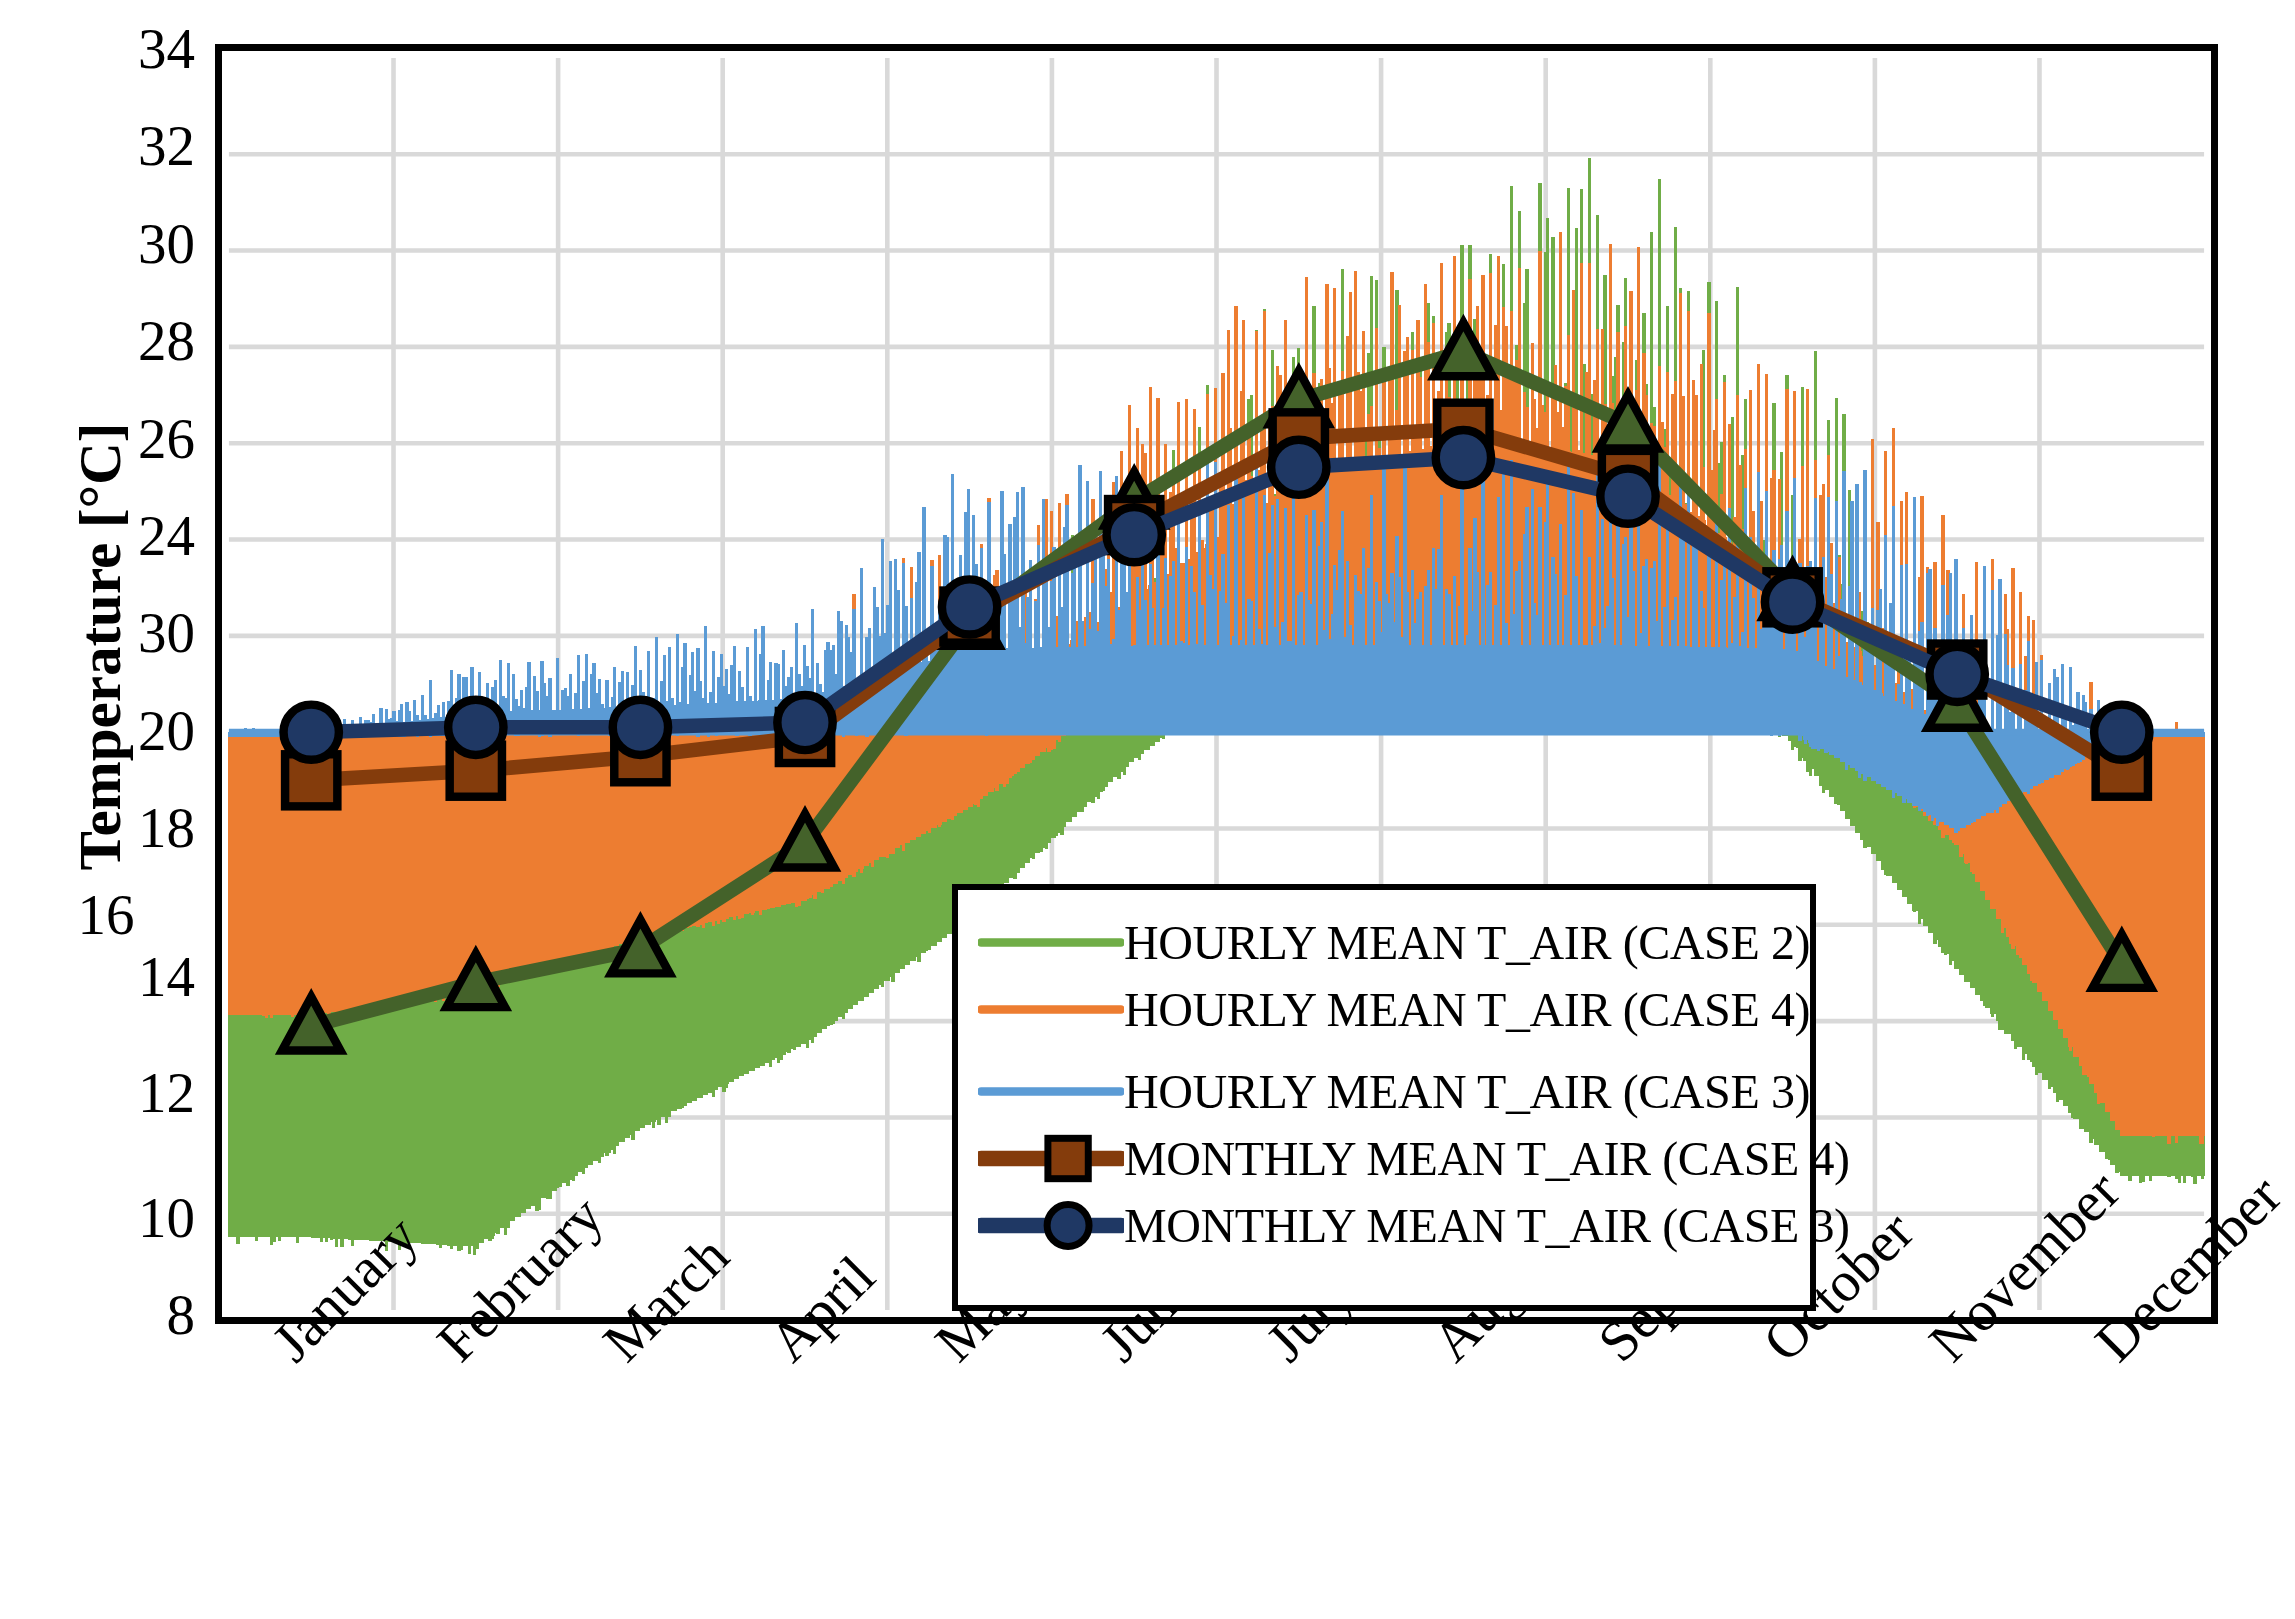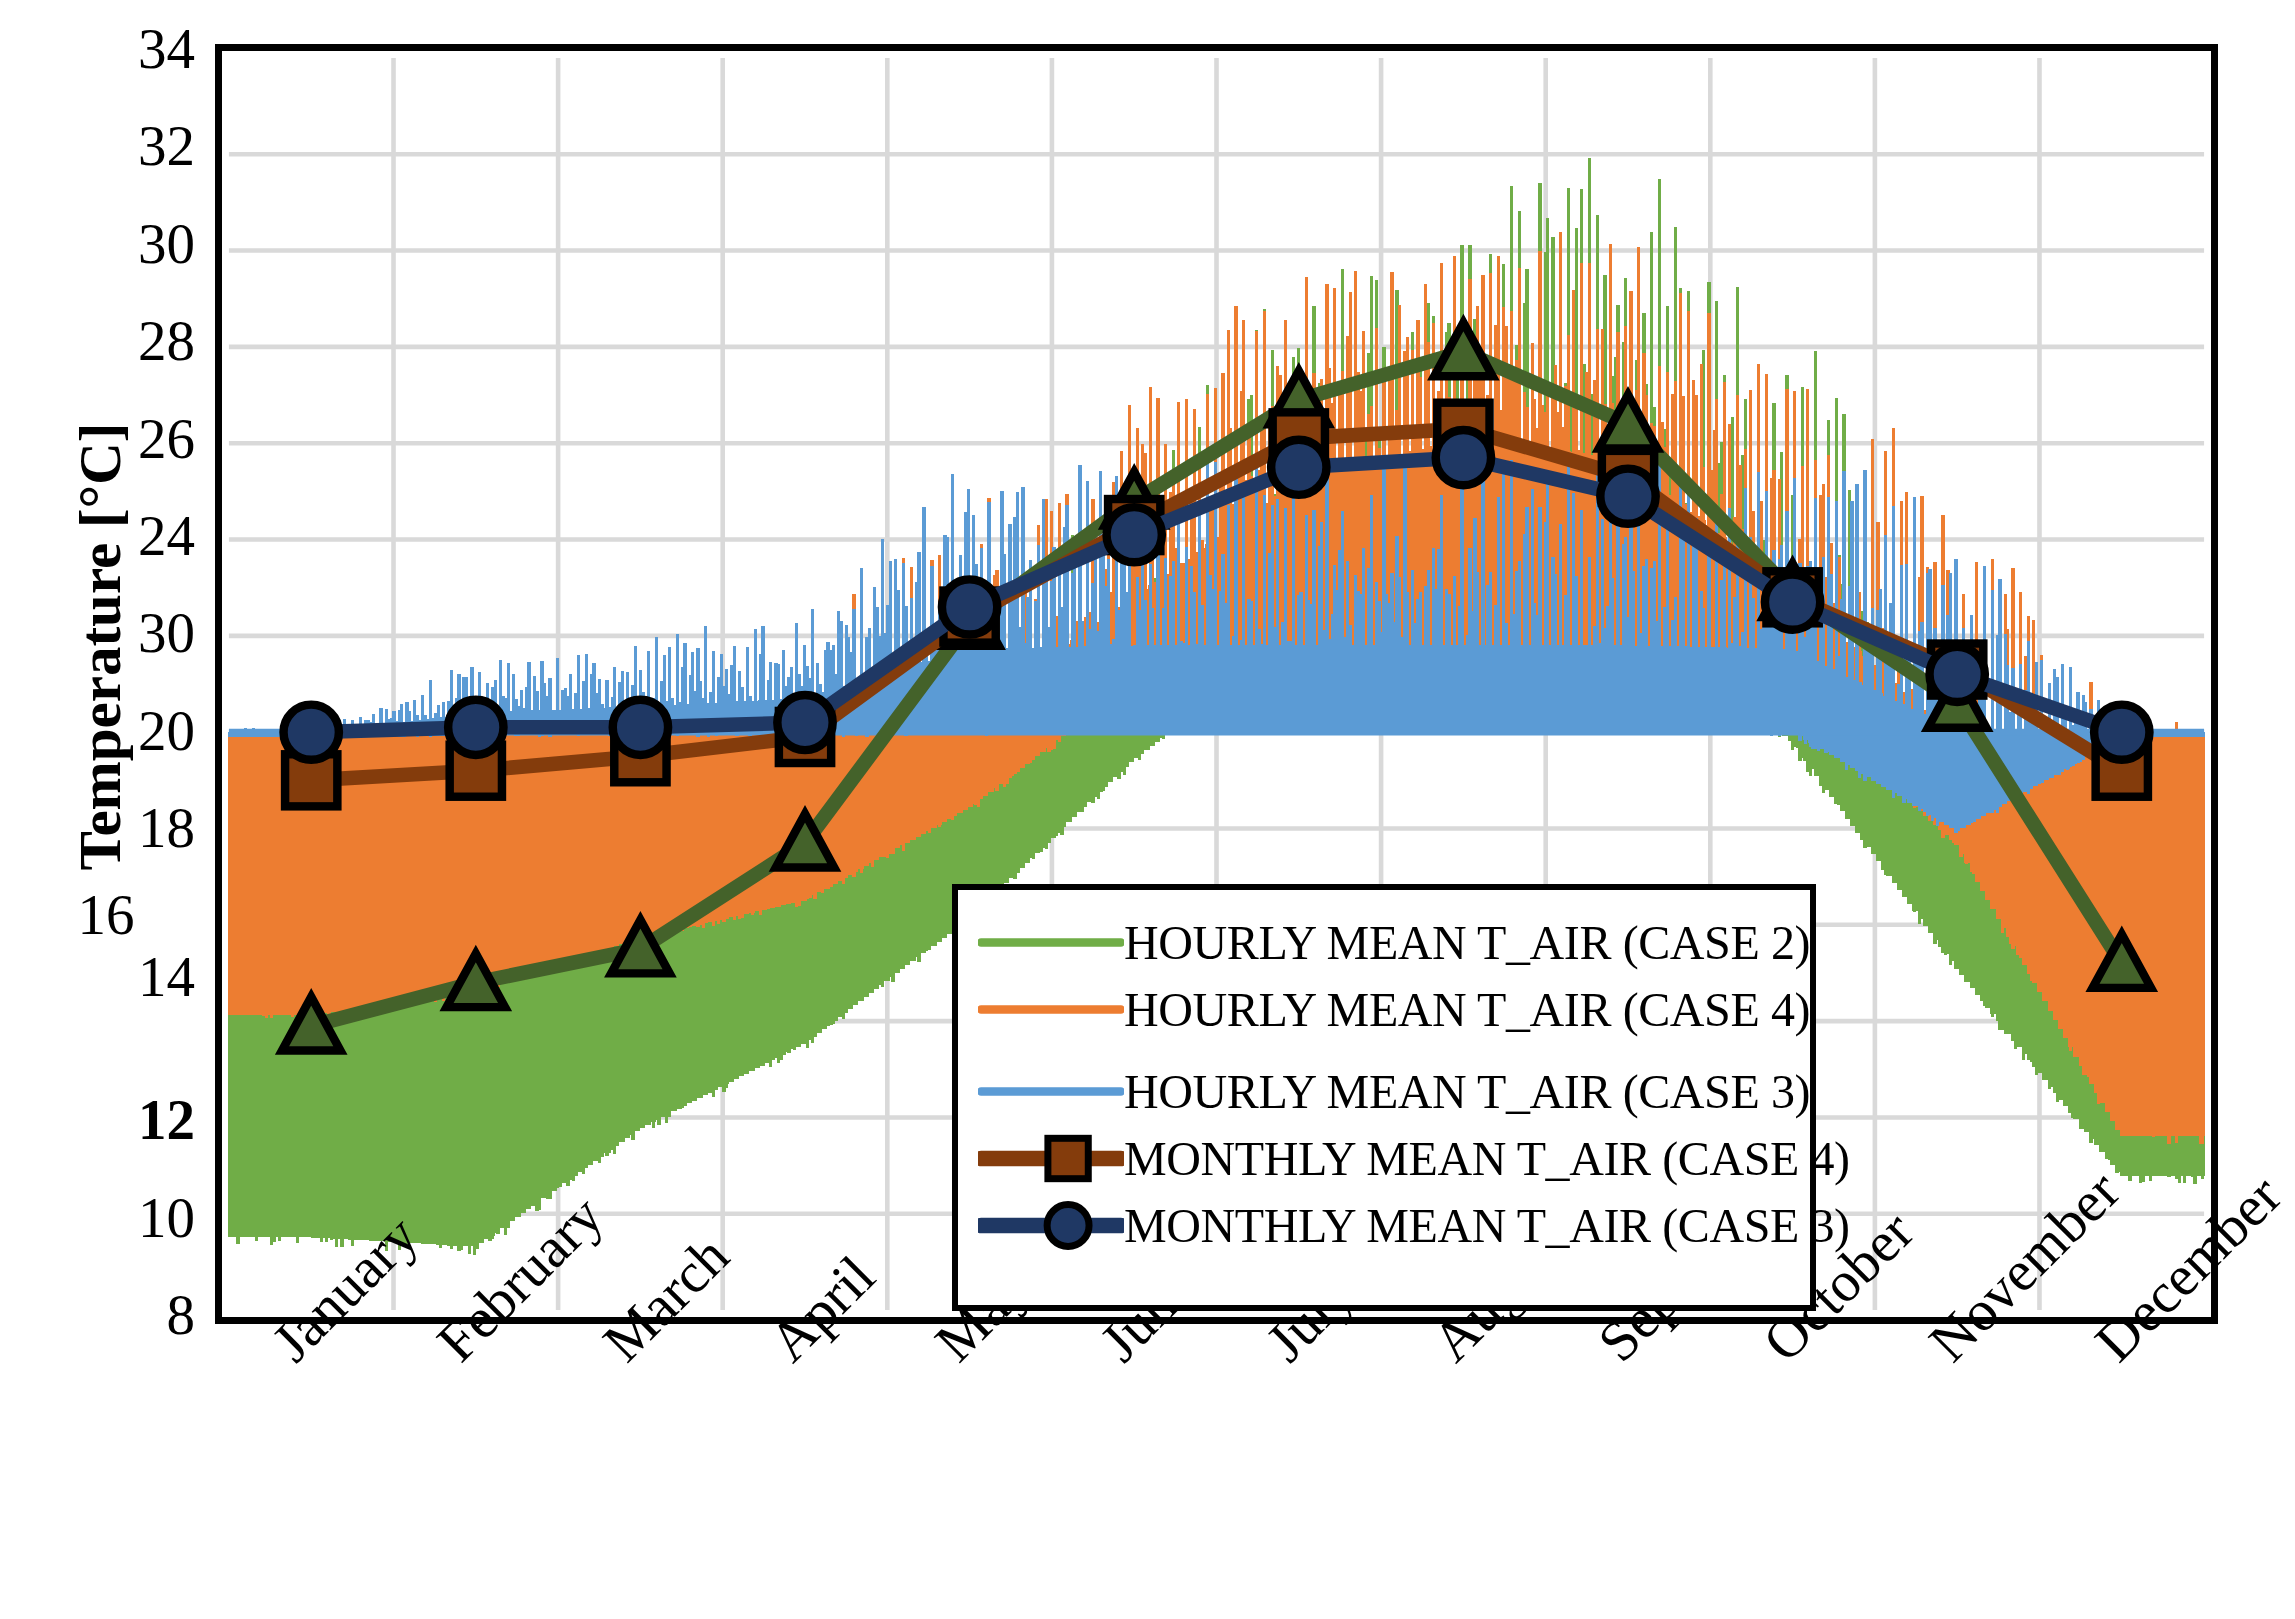--- a/index.html
+++ b/index.html
@@ -73,21 +73,21 @@
       <div class="ylab" style="top: 117px;">32</div>
       <div class="ylab" style="top: 215px;">30</div>
       <div class="ylab" style="top: 312px;">28</div>
       <div class="ylab" style="top: 410px;">26</div>
       <div class="ylab" style="top: 507px;">24</div>
       <div class="ylab" style="top: 604px;">30</div>
       <div class="ylab" style="top: 702px;">20</div>
       <div class="ylab" style="top: 799px;">18</div>
       <div class="ylab" style="top: 886px; text-align: center;">16</div>
       <div class="ylab" style="top: 948px;">14</div>
-      <div class="ylab" style="top: 1091px; font-weight: bold;">12</div>
+      <div class="ylab" style="top: 1064px;">12</div>
       <div class="ylab" style="top: 1189px;">10</div>
       <div class="ylab" style="top: 1286px;">8</div>
     </div>
 
   <div id="plot">
     <svg id="gridsvg" viewBox="0 0 2587 1653" preserveAspectRatio="none">
         <g>
           <line x1="9" y1="1518.2307692307693" x2="2578" y2="1518.2307692307693" stroke="#D9D9D9" stroke-width="6"></line>
           <line x1="9" y1="1392.4615384615383" x2="2578" y2="1392.4615384615383" stroke="#D9D9D9" stroke-width="6"></line>
           <line x1="9" y1="1266.6923076923078" x2="2578" y2="1266.6923076923078" stroke="#D9D9D9" stroke-width="6"></line>

